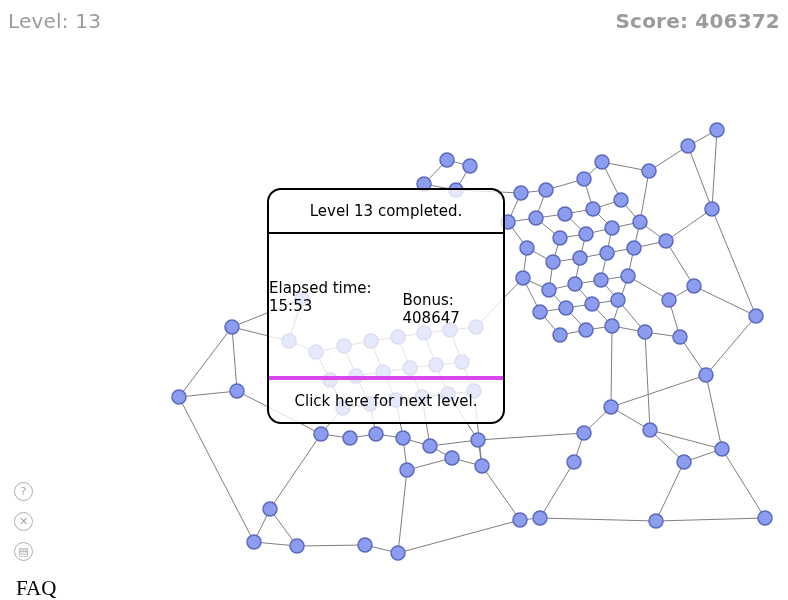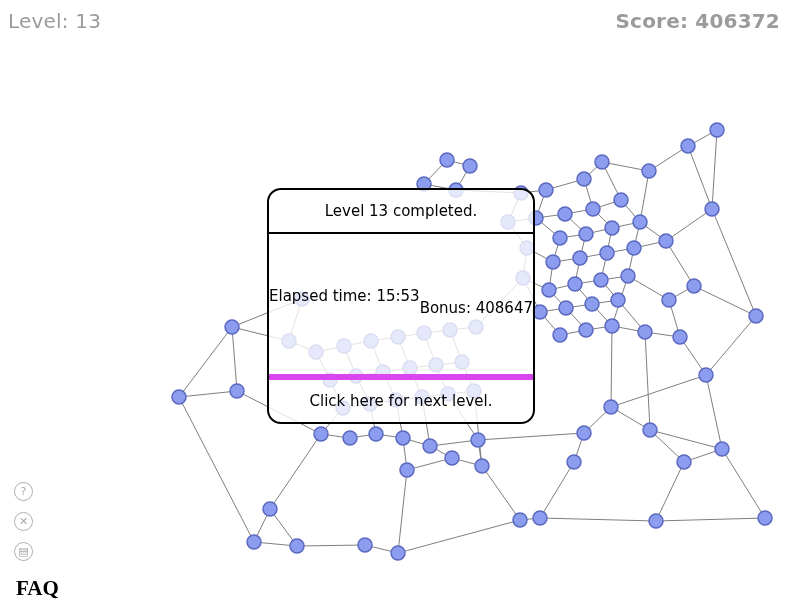--- a/index.html
+++ b/index.html
@@ -18,21 +18,21 @@
     font-size: 20px;
     color: #9b9b9b;
     letter-spacing: 0.2px;
   }
   .hud-left { left: 8px; }
   .hud-right { right: 8px; font-weight: bold; }
   .dialog {
     position: absolute;
     left: 267px;
     top: 188px;
-    width: 268px;
+    width: 238px;
     height: 236px;
     box-sizing: border-box;
     border: 2px solid #000;
     border-radius: 14px;
     background: rgba(255,255,255,0.78);
     display: flex;
     flex-direction: column;
     font-size: 15px;
     color: #000;
   }
@@ -52,21 +52,21 @@
     padding-top: 9px;
   }
   .dialog-body .elapsed { margin-bottom: 26px; }
   .dialog-body .bonus { margin-bottom: 2px; }
   .dialog-footer {
     height: 42px;
     flex: 0 0 42px;
     display: flex;
     align-items: center;
     justify-content: center;
-    border-top: 6px solid #d946ef;
+    border-top: 4px solid #d946ef;
     cursor: pointer;
   }
   .side-icons {
     position: absolute;
     left: 14px;
     top: 482px;
     display: flex;
     flex-direction: column;
     gap: 11px;
   }
@@ -81,21 +81,21 @@
     text-align: center;
     box-sizing: content-box;
     cursor: pointer;
     user-select: none;
   }
   .faq {
     position: absolute;
     left: 16px;
     top: 576px;
     font-family: "Liberation Serif", serif;
-    font-weight: bold;
+    font-weight: normal;
     font-size: 21px;
     color: #000;
     cursor: pointer;
   }
 </style>
 </head>
 <body>
 
 <div class="stage">
 

